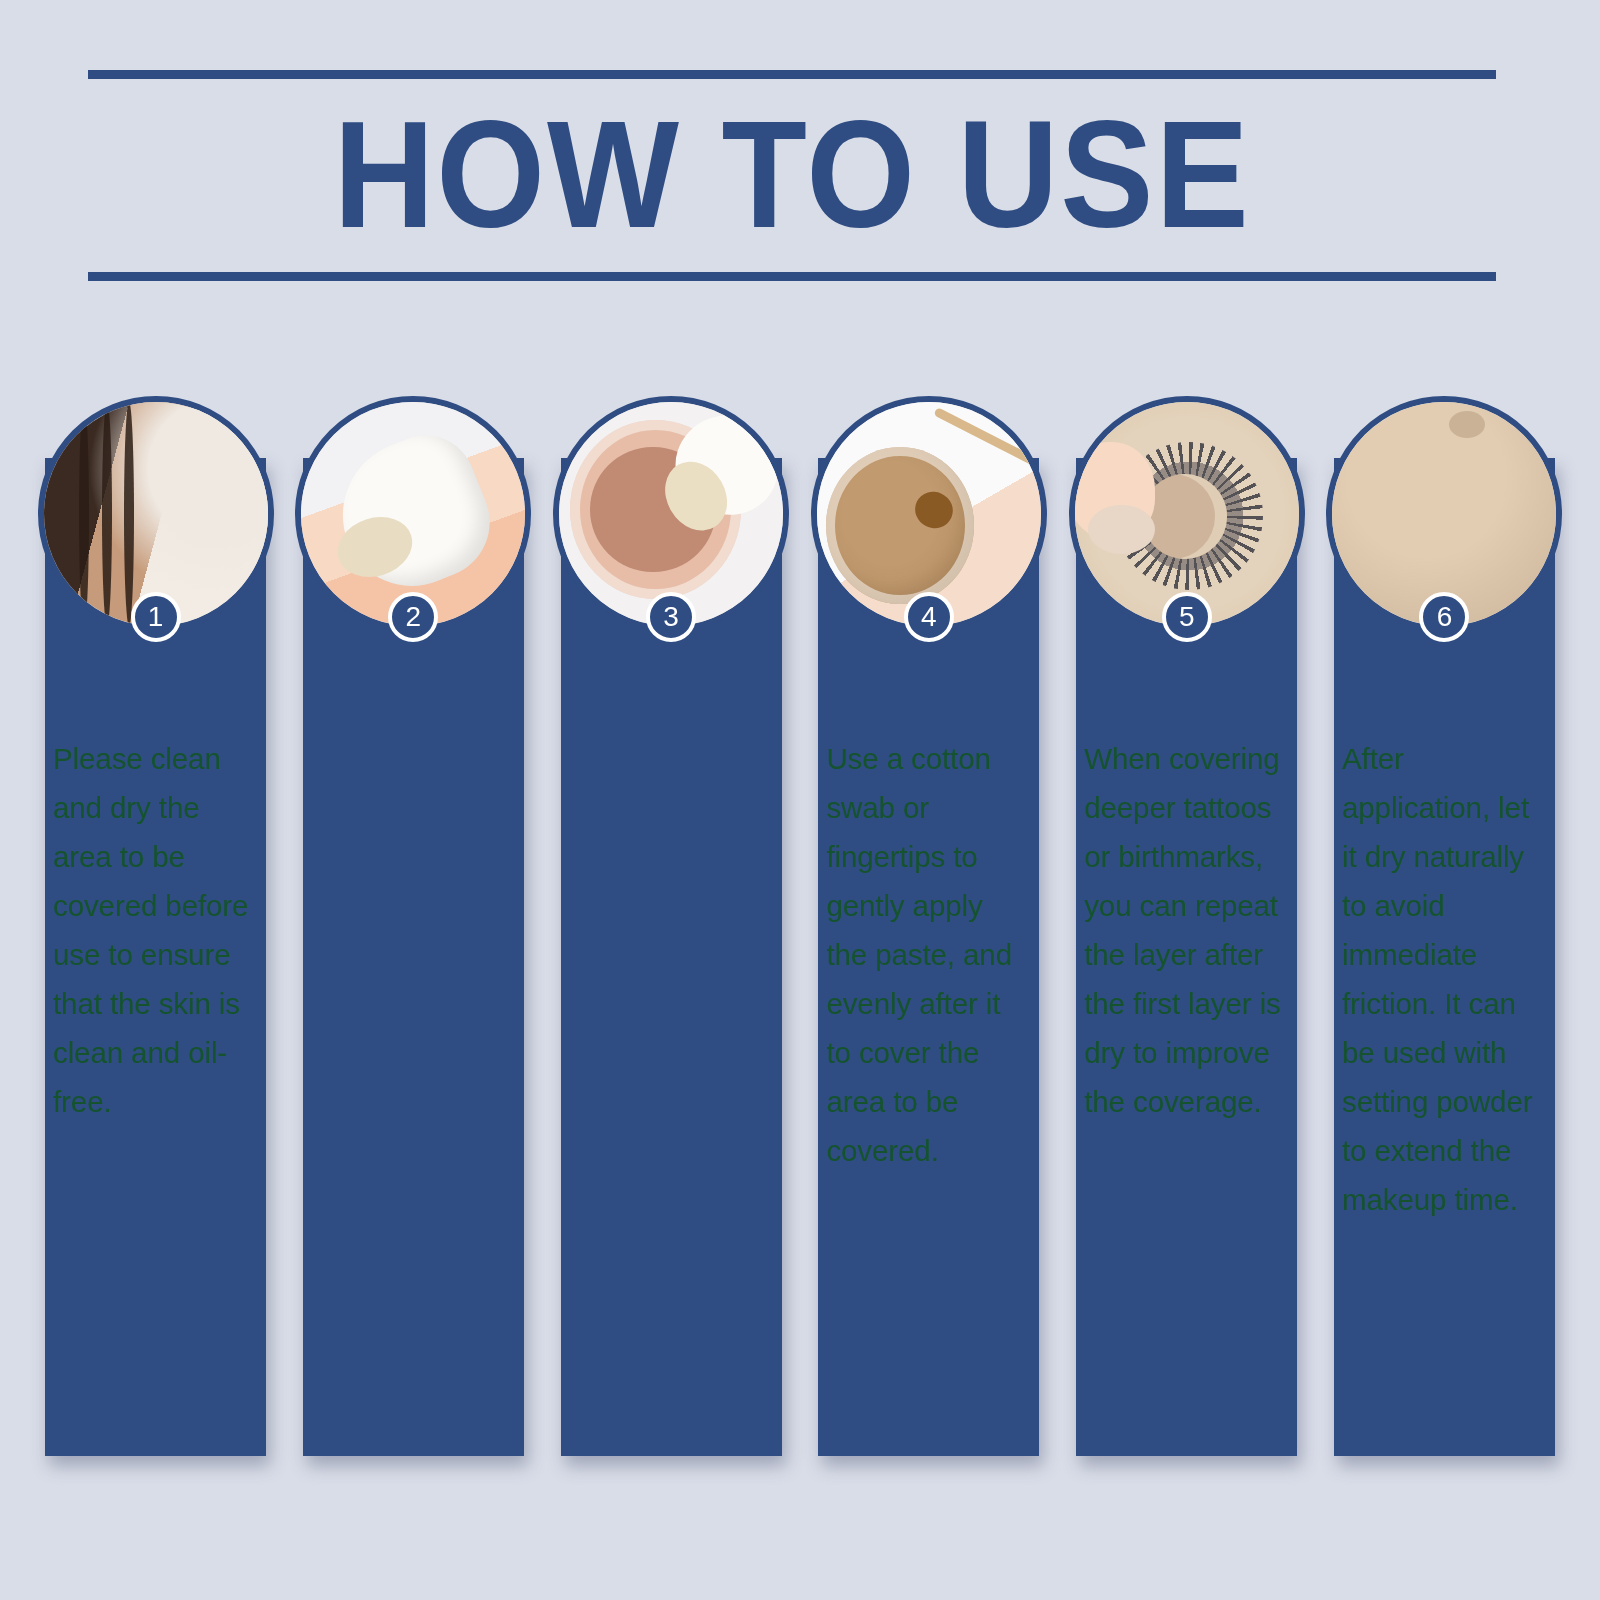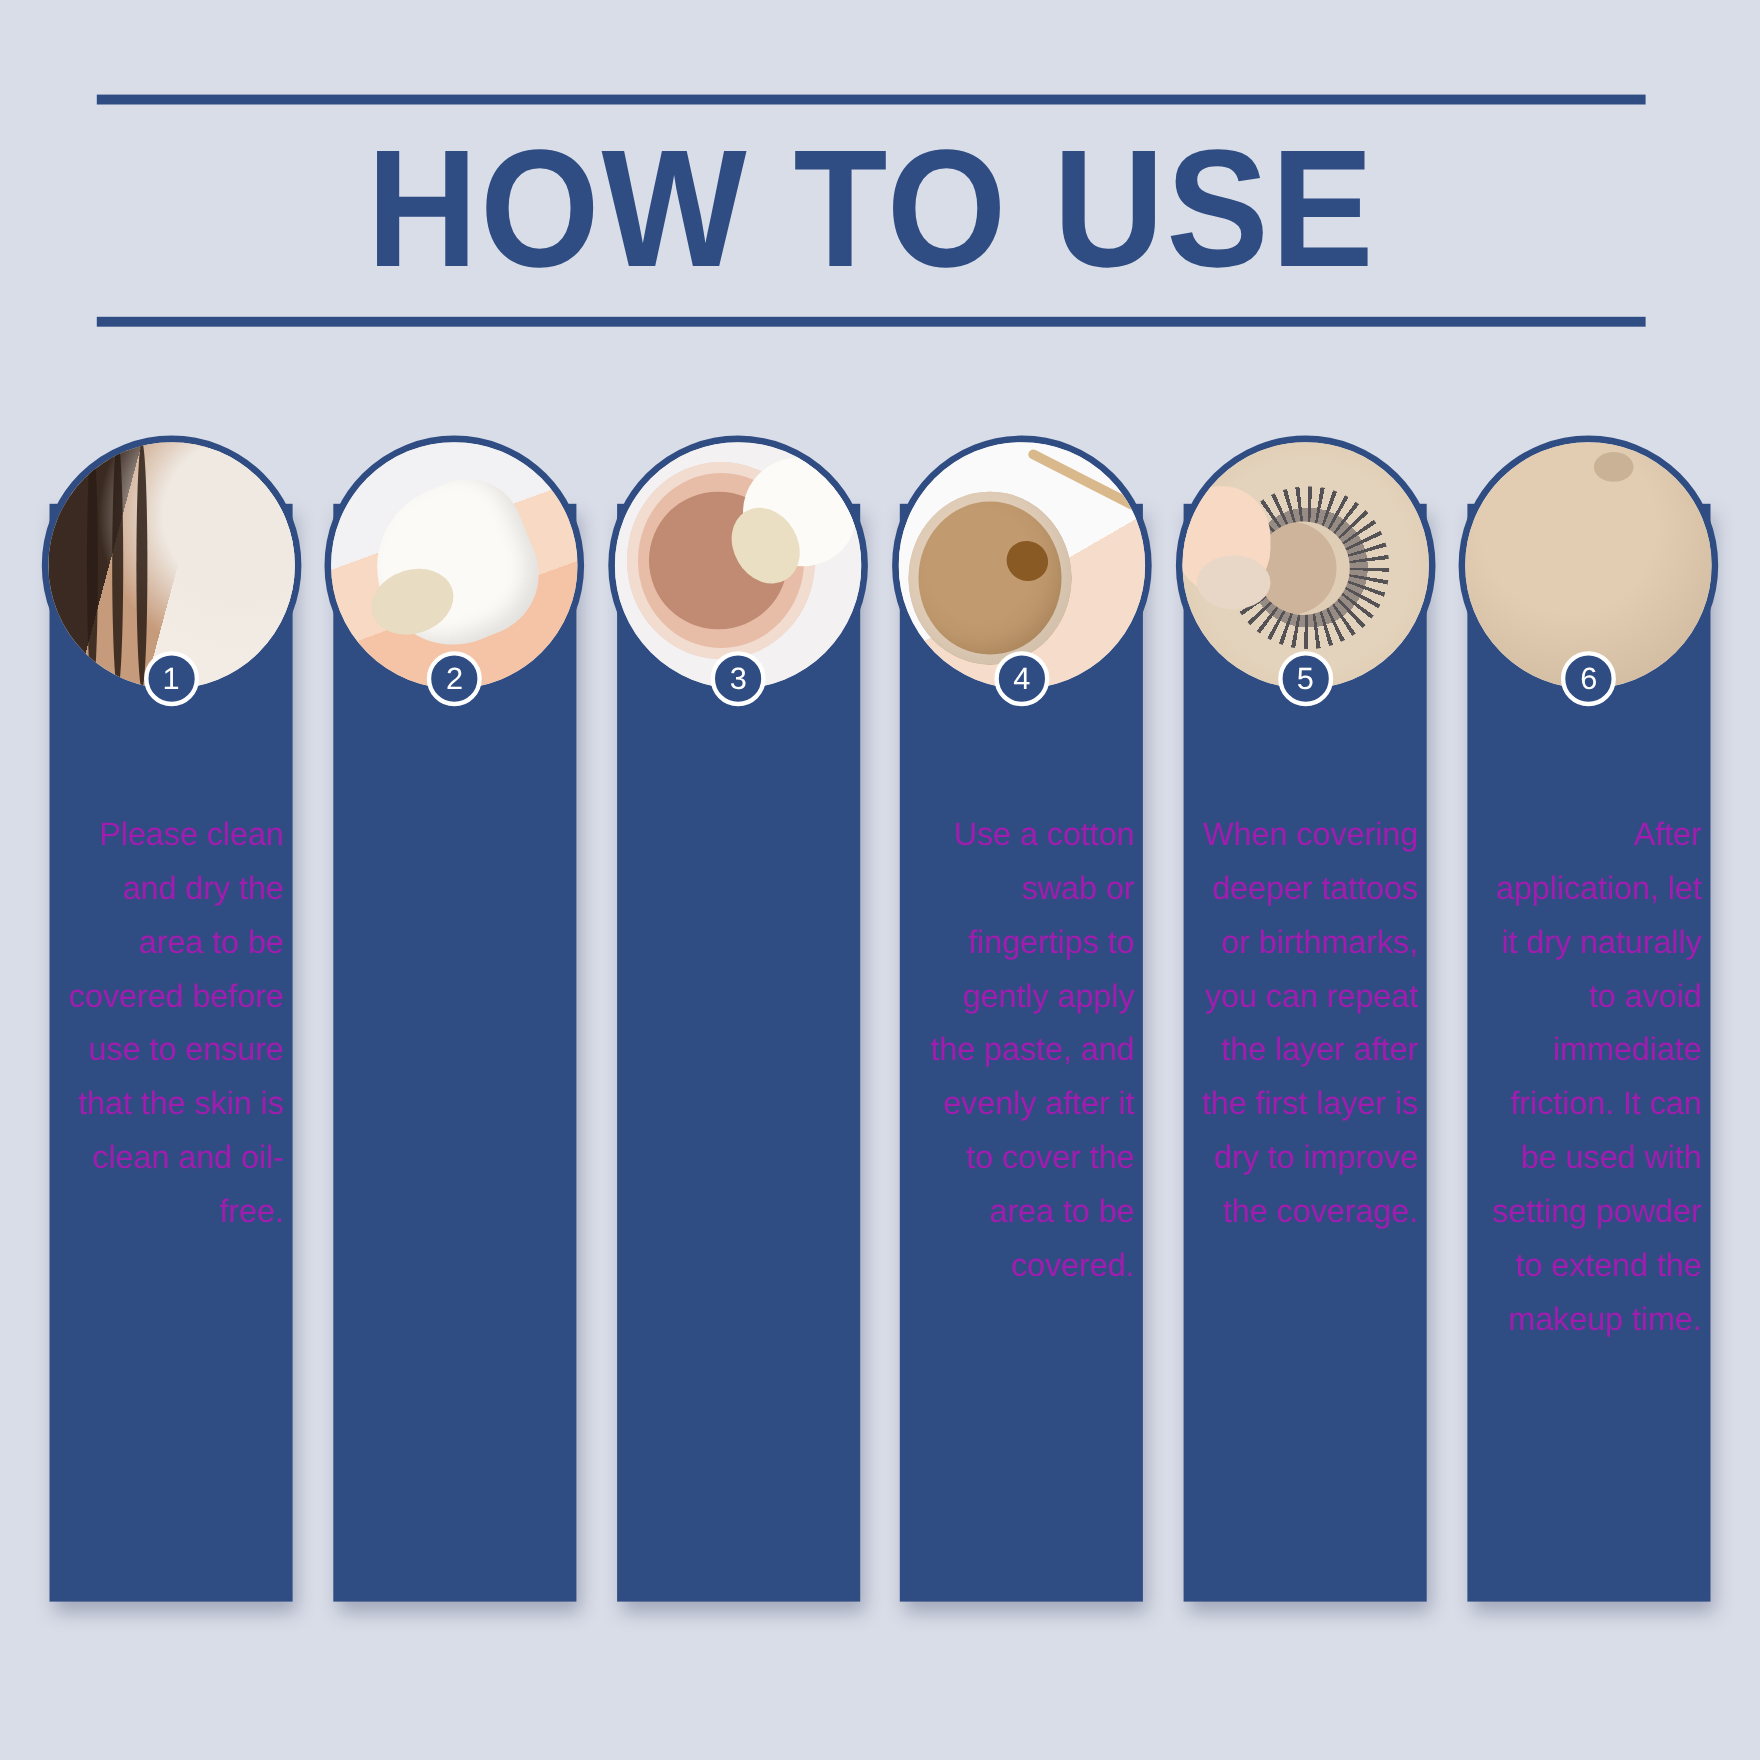--- a/index.html
+++ b/index.html
@@ -13,21 +13,21 @@
   body {
     background: #d9dde8;
     font-family: "Liberation Sans", sans-serif;
     position: relative;
   }
 
   
   .header {
     position: absolute;
     left: 88px;
-    top: 86px;
+    top: 70px;
     width: 1408px;
   }
   .rule {
     width: 100%;
     height: 9px;
     background: #2f4d83;
   }
   .rule.bottom { margin-top: 0; }
 
   .title {
@@ -106,24 +106,24 @@
     text-align: center;
     font-weight: normal;
     z-index: 5;
   }
 
   .body-text {
     position: absolute;
     left: 8px;
     top: 338px;
     width: 205px;
-    color: #a21caf;
+    color: #14532d;
     font-size: 29.5px;
     line-height: 49px;
-    text-align: right;
+    text-align: left;
     letter-spacing: -0.1px;
     z-index: 4;
   }
 
   
   .bg-fill { position:absolute; inset:0; }
 
   
   .p1 .bg-fill { background:
       radial-gradient(circle at 78% 30%, #efe9e2 0 30%, rgba(239,233,226,0) 55%),

